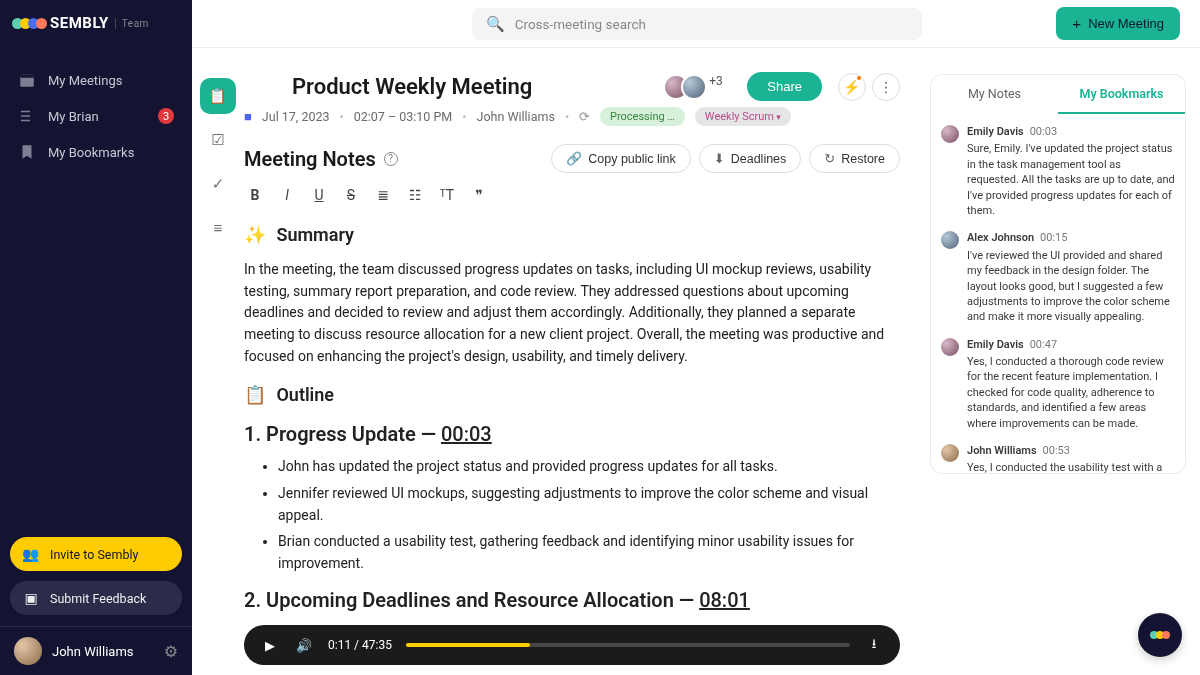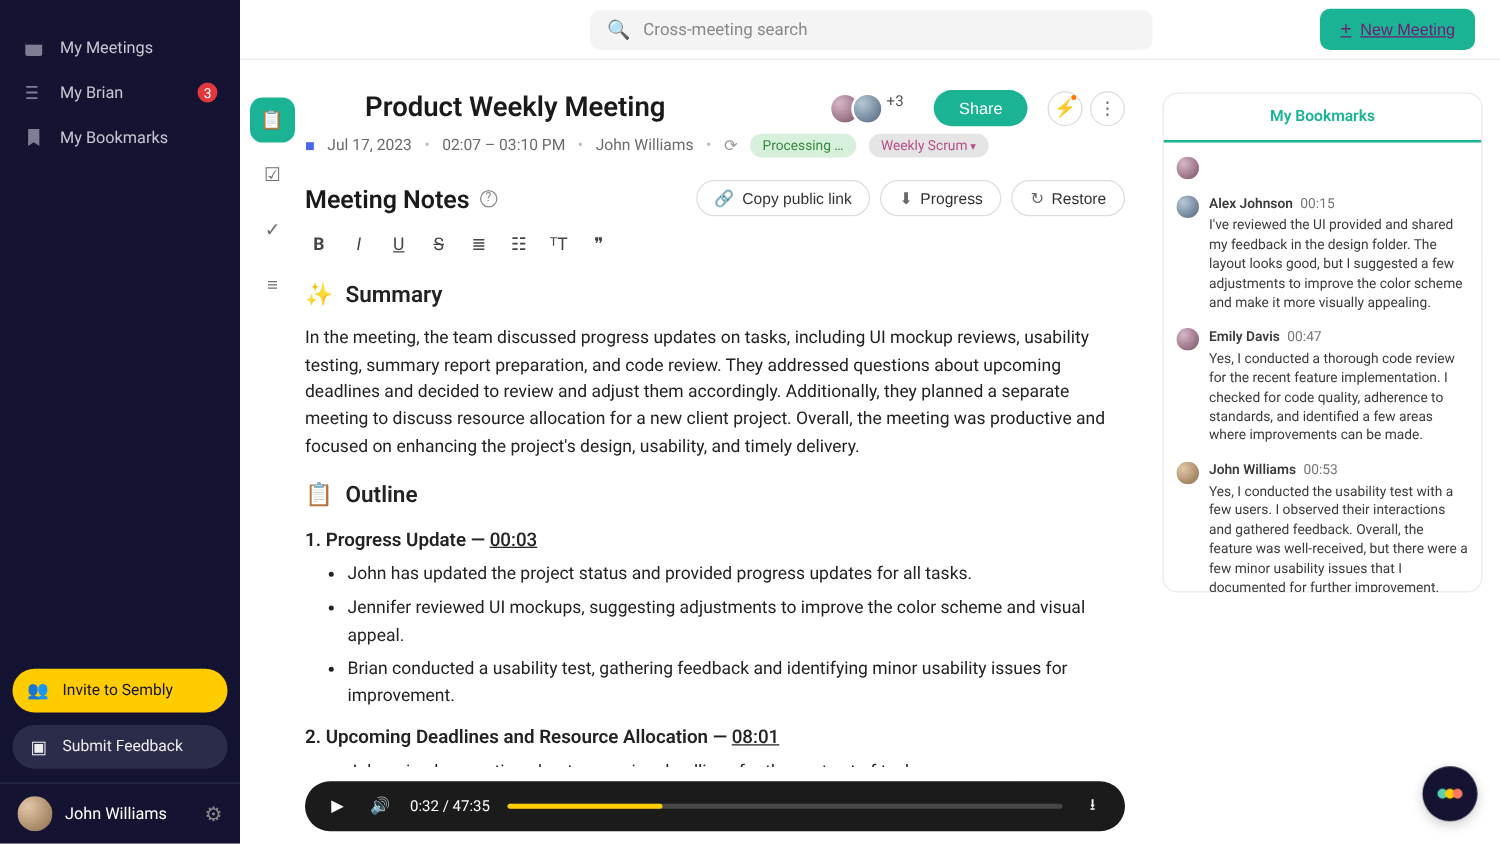--- a/index.html
+++ b/index.html
@@ -25,21 +25,21 @@
     .side-user-avatar { width: 28px; height: 28px; border-radius: 50%; background: #555 center/cover; margin-right: 10px; }
     .side-user-name { font-size: 13px; flex: 1; }
     .gear { color: #888; font-size: 16px; cursor: pointer; }
     
     
     .main { flex: 1; display: flex; flex-direction: column; background: #fff; }
     .topbar { height: 48px; border-bottom: 1px solid #ececec; display: flex; align-items: center; padding: 0 20px; }
     .search { flex: 0 0 450px; margin-left: 260px; height: 32px; background: #f4f4f4; border-radius: 8px; display: flex; align-items: center; padding: 0 14px; color: #888; font-size: 13.5px; }
     .search-icon { margin-right: 10px; font-size: 15px; }
     .topbar-spacer { flex: 1; }
-    .new-meeting { background: #1ab394; color: #701a75; border: none; padding: 8px 16px; border-radius: 8px; font-size: 13px; font-weight: 500; cursor: pointer; display: flex; align-items: center; text-decoration: underline; }
+    .new-meeting { background: #1ab394; color: #0f172a; border: none; padding: 8px 16px; border-radius: 8px; font-size: 13px; font-weight: 500; cursor: pointer; display: flex; align-items: center; }
     .new-meeting::before { content: "+"; margin-right: 7px; font-size: 15px; }
     
     
     .content-row { flex: 1; display: flex; overflow: hidden; }
     
     
     .rail { width: 52px; padding-top: 30px; display: flex; flex-direction: column; align-items: center; gap: 8px; }
     .rail-btn { width: 36px; height: 36px; border-radius: 10px; display: flex; align-items: center; justify-content: center; color: #6e6e6e; cursor: pointer; font-size: 15px; }
     .rail-btn.active { background: #1ab394; color: #fff; }
     
@@ -70,21 +70,21 @@
     .pill-btn { border:1px solid #ddd; background:#fff; padding:6px 14px; border-radius:18px; font-size:12.5px; color:#333; cursor:pointer; display:flex; align-items:center; gap:6px; }
     .pill-btn .ic { font-size:13px; color:#666; }
     
     .fmt-bar { display:flex; gap:14px; padding:8px 2px 14px; color:#444; font-size:14px; align-items:center; }
     .fmt-bar span { cursor:pointer; width:18px; text-align:center; }
     
     .notes-scroll { flex:1; overflow:auto; font-size:14px; line-height:1.55; color:#222; }
     .h-row { display:flex; align-items:center; font-size:18px; font-weight:600; margin:4px 0 10px; }
     .h-row .emoji { margin-right:10px; }
     .body-p { margin-bottom:14px; }
-    .oln-h { font-size:15px; font-weight:600; margin:10px 0 6px; }
+    .oln-h { font-size:20px; font-weight:600; margin:10px 0 6px; }
     .oln-h .ts, .ts { text-decoration:underline; font-weight:500; }
     ul.bul { list-style:disc; padding-left:34px; margin-bottom:10px; }
     ul.bul li { margin:5px 0; }
     
     
     .player { height:40px; background:#1b1b1b; border-radius:22px; margin-top:12px; display:flex; align-items:center; padding:0 16px; color:#fff; gap:14px; font-size:12px; }
     .player .pbtn { width:20px; text-align:center; cursor:pointer; font-size:13px; }
     .player .time { white-space:nowrap; }
     .progress { flex:1; height:4px; background:#474747; border-radius:2px; position:relative; }
     .progress .fill { position:absolute; left:0; top:0; bottom:0; background:#ffcc00; border-radius:2px; }
@@ -106,20 +106,30 @@
     .fab .d { width:8px; height:8px; border-radius:50%; margin:0 -1px; }
     
     .av-img { background-image: radial-gradient(circle at 30% 30%, #e2c7a6, #8b6b4a); }
     .av-img2 { background-image: radial-gradient(circle at 30% 30%, #d7b7c9, #7a4e62); }
     .av-img3 { background-image: radial-gradient(circle at 30% 30%, #b7c9d7, #4e627a); }
   </style>
 </head>
 <body>
 
 <aside class="sidebar">
+  <div class="brand">
+    <span class="brand-logo">
+      <span class="brand-dot" style="background:#5ad1b3"></span>
+      <span class="brand-dot" style="background:#ffcc00"></span>
+      <span class="brand-dot" style="background:#4a6cf0"></span>
+      <span class="brand-dot" style="background:#ff7a5c"></span>
+    </span>
+    <span class="brand-text">SEMBLY</span>
+    <span class="brand-sub">Team</span>
+  </div>
   <nav class="nav">
     <div class="nav-item">
       <span class="icon">
         <svg viewBox="0 0 24 24">
             <rect x="3" y="5" width="18" height="16" rx="2"></rect>
             <rect x="3" y="5" width="18" height="4" fill="#141432"></rect>
           </svg>
       </span>
       <span>My Meetings</span>
     </div>
@@ -205,21 +215,21 @@
       <div class="notes-header">
         <span class="notes-title">Meeting Notes</span>
         <span class="q-icon">?</span>
         <div class="notes-actions">
           <button class="pill-btn">
               <span class="ic">🔗</span>
               <span>Copy public link</span>
             </button>
           <button class="pill-btn">
               <span class="ic">⬇</span>
-              <span>Progress</span>
+              <span>Deadlines</span>
             </button>
           <button class="pill-btn">
               <span class="ic">↻</span>
               <span>Restore</span>
             </button>
         </div>
       </div>
 
       <div class="fmt-bar">
         <span><b>B</b></span>
@@ -254,35 +264,40 @@
             <div class="oln-h">2. Upcoming Deadlines and Resource Allocation — <span class="ts">08:01</span></div>
             <ul class="bul">
               <li>John raised a question about upcoming deadlines for the next set of tasks.</li>
             </ul>
           </div>
       </div>
 
       <div class="player">
         <span class="pbtn">▶</span>
         <span class="pbtn">🔊</span>
-        <span class="time"><span>0:32</span> / <span>47:35</span></span>
+        <span class="time"><span>0:11</span> / <span>47:35</span></span>
         <div class="progress">
             <div class="fill" style="width: 28%;"></div>
           </div>
         <span class="pbtn">⭳</span>
       </div>
     </div>
 
     <div class="rpanel">
       <div class="tabs">
+        <div class="tab">My Notes</div>
         <div class="tab active">My Bookmarks</div>
       </div>
       <div class="bm-list" id="bm-list">
           <div class="bm">
     <div class="bm-av av-img2"></div>
+    <div class="bm-body">
+      <div class="bm-top"><span class="bm-name">Emily Davis</span><span class="bm-ts">00:03</span></div>
+      <div>Sure, Emily. I've updated the project status in the task management tool as requested. All the tasks are up to date, and I've provided progress updates for each of them.</div>
+    </div>
           </div>
           <div class="bm">
     <div class="bm-av av-img3"></div>
     <div class="bm-body">
       <div class="bm-top"><span class="bm-name">Alex Johnson</span><span class="bm-ts">00:15</span></div>
       <div>I've reviewed the UI provided and shared my feedback in the design folder. The layout looks good, but I suggested a few adjustments to improve the color scheme and make it more visually appealing.</div>
     </div>
           </div>
           <div class="bm">
     <div class="bm-av av-img2"></div>

